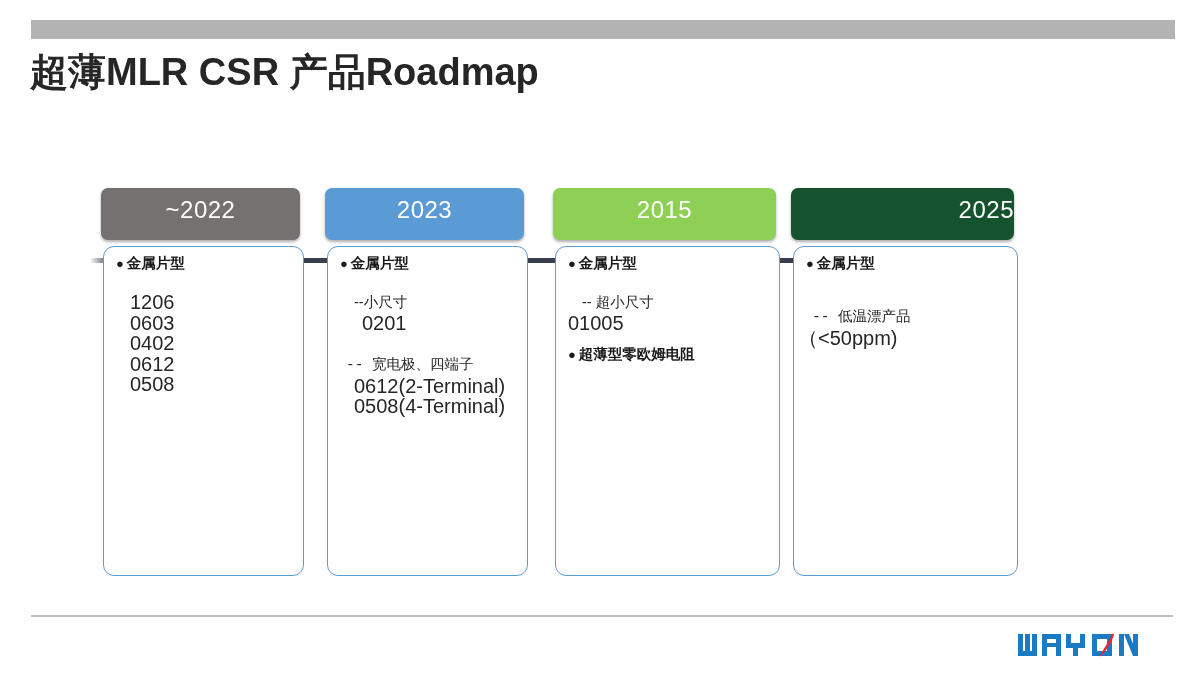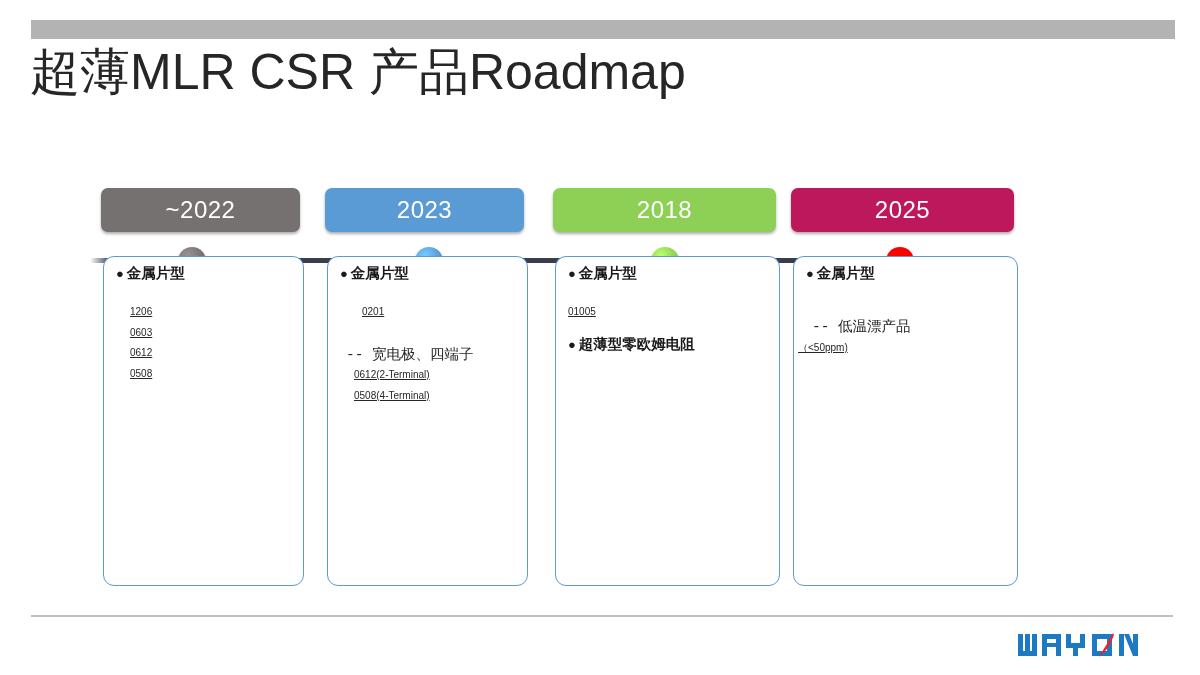--- a/index.html
+++ b/index.html
@@ -28,23 +28,23 @@
     height: 19px;
     background: #b3b3b3;
   }
 
   
   .slide-title {
     position: absolute;
     left: 30px;
     top: 46px;
     width: 1100px;
-    font-size: 50px;
+    font-size: 38px;
     line-height: 52px;
-    font-weight: 400;
+    font-weight: 700;
     color: #262626;
     letter-spacing: 0px;
     white-space: nowrap;
   }
 
   
   .timeline {
     position: absolute;
     left: 0;
     top: 120px;
@@ -73,33 +73,33 @@
     box-shadow: 0 2px 3px rgba(0,0,0,0.45);
   }
 
   
   .col {
     position: absolute;
     top: 188px;
     width: 199px;
   }
   .col-header {
-    height: 44px;
+    height: 52px;
     border-radius: 7px;
     color: #ffffff;
     font-size: 24px;
     line-height: 44px;
     text-align: center;
     font-weight: 400;
     box-shadow: 0 2px 3px rgba(0,0,0,0.32);
     letter-spacing: 0.5px;
   }
   .col-body {
     position: absolute;
-    top: 68px;
+    top: 58px;
     left: 2px;
     width: 191px;
     height: 318px;
     border: 1px solid #5b9bd5;
     border-radius: 11px;
     background: #ffffff;
     padding: 6px 4px 4px 4px;
     box-sizing: content-box;
   }
 
@@ -108,25 +108,24 @@
     line-height: 20px;
     color: #1a1a1a;
     font-weight: bold;
     white-space: nowrap;
   }
   .bullet-line .dot {
     font-size: 13px;
     margin-right: 3px;
   }
   .plain-line {
-    font-size: 10px;
+    font-size: 20px;
     line-height: 20.5px;
     color: #262626;
     white-space: nowrap;
-    text-decoration: underline;
   }
   .sub-head {
     font-size: 14.5px;
     line-height: 20.5px;
     color: #262626;
     white-space: nowrap;
   }
   .spacer-sm { height: 11px; }
   .spacer-md { height: 18px; }
   .spacer-lg { height: 22px; }
@@ -173,48 +172,51 @@
   </div>
 
   <div id="columns-host">
       <div class="col" style="left: 101px;">
         <div class="col-header" style="background: rgb(118, 113, 113);">~2022</div>
         <div class="col-body">
           <div class="bullet-line indent-4"><span class="dot">●</span><span>金属片型</span></div>
           <div class="spacer-md"></div>
           <div class="plain-line indent-2">1206</div>
           <div class="plain-line indent-2">0603</div>
+          <div class="plain-line indent-2">0402</div>
           <div class="plain-line indent-2">0612</div>
           <div class="plain-line indent-2">0508</div>
         </div>
       </div>
       <div class="col" style="left: 325px;">
         <div class="col-header" style="background: rgb(91, 155, 213);">2023</div>
         <div class="col-body">
           <div class="bullet-line indent-4"><span class="dot">●</span><span>金属片型</span></div>
           <div class="spacer-md"></div>
+          <div class="sub-head indent-2">--小尺寸</div>
           <div class="plain-line indent-3">0201</div>
           <div class="spacer-lg"></div>
           <div class="sub-head indent-1">-- 宽电极、四端子</div>
           <div class="plain-line indent-2">0612(2-Terminal)</div>
           <div class="plain-line indent-2">0508(4-Terminal)</div>
         </div>
       </div>
       <div class="col" style="left: 553px; width: 223px;">
-        <div class="col-header" style="background: rgb(142, 208, 85);">2018</div>
+        <div class="col-header" style="background: rgb(142, 208, 85);">2015</div>
         <div class="col-body" style="width: 215px;">
           <div class="bullet-line indent-4"><span class="dot">●</span><span>金属片型</span></div>
           <div class="spacer-md"></div>
+          <div class="sub-head indent-2">-- 超小尺寸</div>
           <div class="plain-line indent-4">01005</div>
           <div class="spacer-sm"></div>
           <div class="bullet-line indent-4"><span class="dot">●</span><span>超薄型零欧姆电阻</span></div>
         </div>
       </div>
       <div class="col" style="left: 791px; width: 223px;">
-        <div class="col-header" style="background: #be185d;">2025</div>
+        <div class="col-header" style="background: #14532d; text-align: right;">2025</div>
         <div class="col-body" style="width: 215px;">
           <div class="bullet-line indent-4"><span class="dot">●</span><span>金属片型</span></div>
           <div class="spacer-lg"></div>
           <div class="spacer-sm"></div>
           <div class="sub-head indent-1">-- 低温漂产品</div>
           <div class="plain-line">（&lt;50ppm)</div>
         </div>
       </div>
     </div>
 

